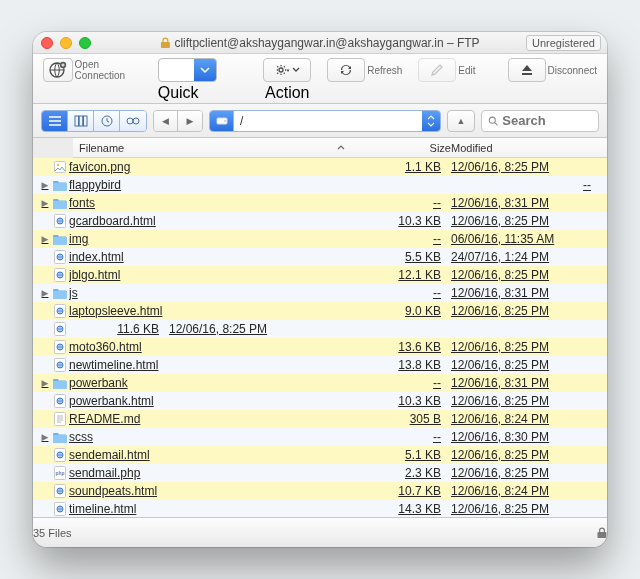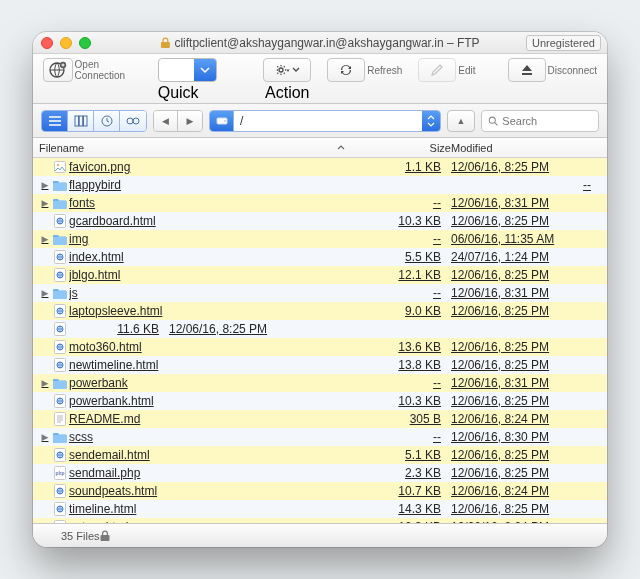--- a/index.html
+++ b/index.html
@@ -31,35 +31,35 @@
   .seg .s:last-child { border-right:none; }
   .seg .s.active { background:linear-gradient(#4f8ff0,#2d6ee0); }
   .seg.nav .s { width:24px; background:linear-gradient(#ffffff,#efefef); border-color:#c3c3c3; }
   .seg.nav { border-color:#c3c3c3; }
   .path-combo { flex:1; height:22px; border:1px solid #9ab6e5; border-radius:4px; background:#fff; display:flex; align-items:center; overflow:hidden; }
   .path-combo .chip { width:24px; height:100%; background:linear-gradient(#5a9ff5,#2a6fe0); display:flex; align-items:center; justify-content:center; border-right:1px solid #9ab6e5; }
   .path-combo .txt { flex:1; font-size:12px; padding:0 6px; color:#333; }
   .path-combo .arrows { width:18px; height:100%; background:linear-gradient(#5a9ff5,#2a6fe0); display:flex; align-items:center; justify-content:center; }
   .up-btn { width:28px; height:22px; border:1px solid #c3c3c3; border-radius:4px; background:linear-gradient(#ffffff,#efefef); display:flex; align-items:center; justify-content:center; }
   .search { flex:0 0 118px; height:22px; border:1px solid #c8c8c8; border-radius:4px; background:#fff; display:flex; align-items:center; padding:0 6px; gap:4px; }
-  .search input { border:none; outline:none; width:100%; font-size:11px; color:#333; background:transparent; }
-  .header-row { height:20px; background:linear-gradient(#fdfdfd,#f3f3f3); border-bottom:1px solid #d3d3d3; display:flex; align-items:center; font-size:11px; color:#333; padding:0 6px; }
+  .search input { border:none; outline:none; width:100%; font-size:13px; color:#333; background:transparent;font-weight:bold; }
+  .header-row { height:20px; background:linear-gradient(#fdfdfd,#f3f3f3); border-bottom:1px solid #d3d3d3; display:flex; align-items:center; font-size:11px; color:#333; padding:0 6px;margin-left:40px; }
   .header-row .col { display:flex; align-items:center; gap:4px; }
   .header-row .filename { flex:1; }
   .header-row .size { width:100px; justify-content:flex-end; }
   .header-row .mod { width:150px; }
   .file-list { flex:1; background:#fef9c3; overflow:hidden; font-size:12px; color:#262626;text-decoration:underline; }
   .row { height:18px; display:flex; align-items:center; padding:0 6px; white-space:nowrap; }
   .row:nth-child(even){ background:#f4f7fb; }
   .row .dis { width:12px; display:flex; justify-content:center; color:#7a7a7a; font-size:9px; }
   .row .ico { width:18px; display:flex; align-items:center; justify-content:center; }
   .row .name { flex:1; overflow:hidden; text-overflow:ellipsis; }
   .row .size { width:100px; text-align:right; padding-right:10px; }
   .row .mod { width:150px; }
-  .statusbar { height:24px; background:linear-gradient(#fdfdfd,#e9e9e9); border-top:1px solid #c8c8c8; display:flex; align-items:center; padding:0 28px; font-size:11px; color:#555; }
+  .statusbar { height:30px; background:linear-gradient(#fdfdfd,#e9e9e9); border-top:1px solid #c8c8c8; display:flex; align-items:center; padding:0 0; font-size:11px; color:#555; justify-content:space-between; }
   .tri { font-size:9px; color:#6a6a6a; }
   svg { display:block; }
 </style>
 </head>
 <body>
 
 <div class="window">
 
   <div class="titlebar">
     <div class="traffic">

